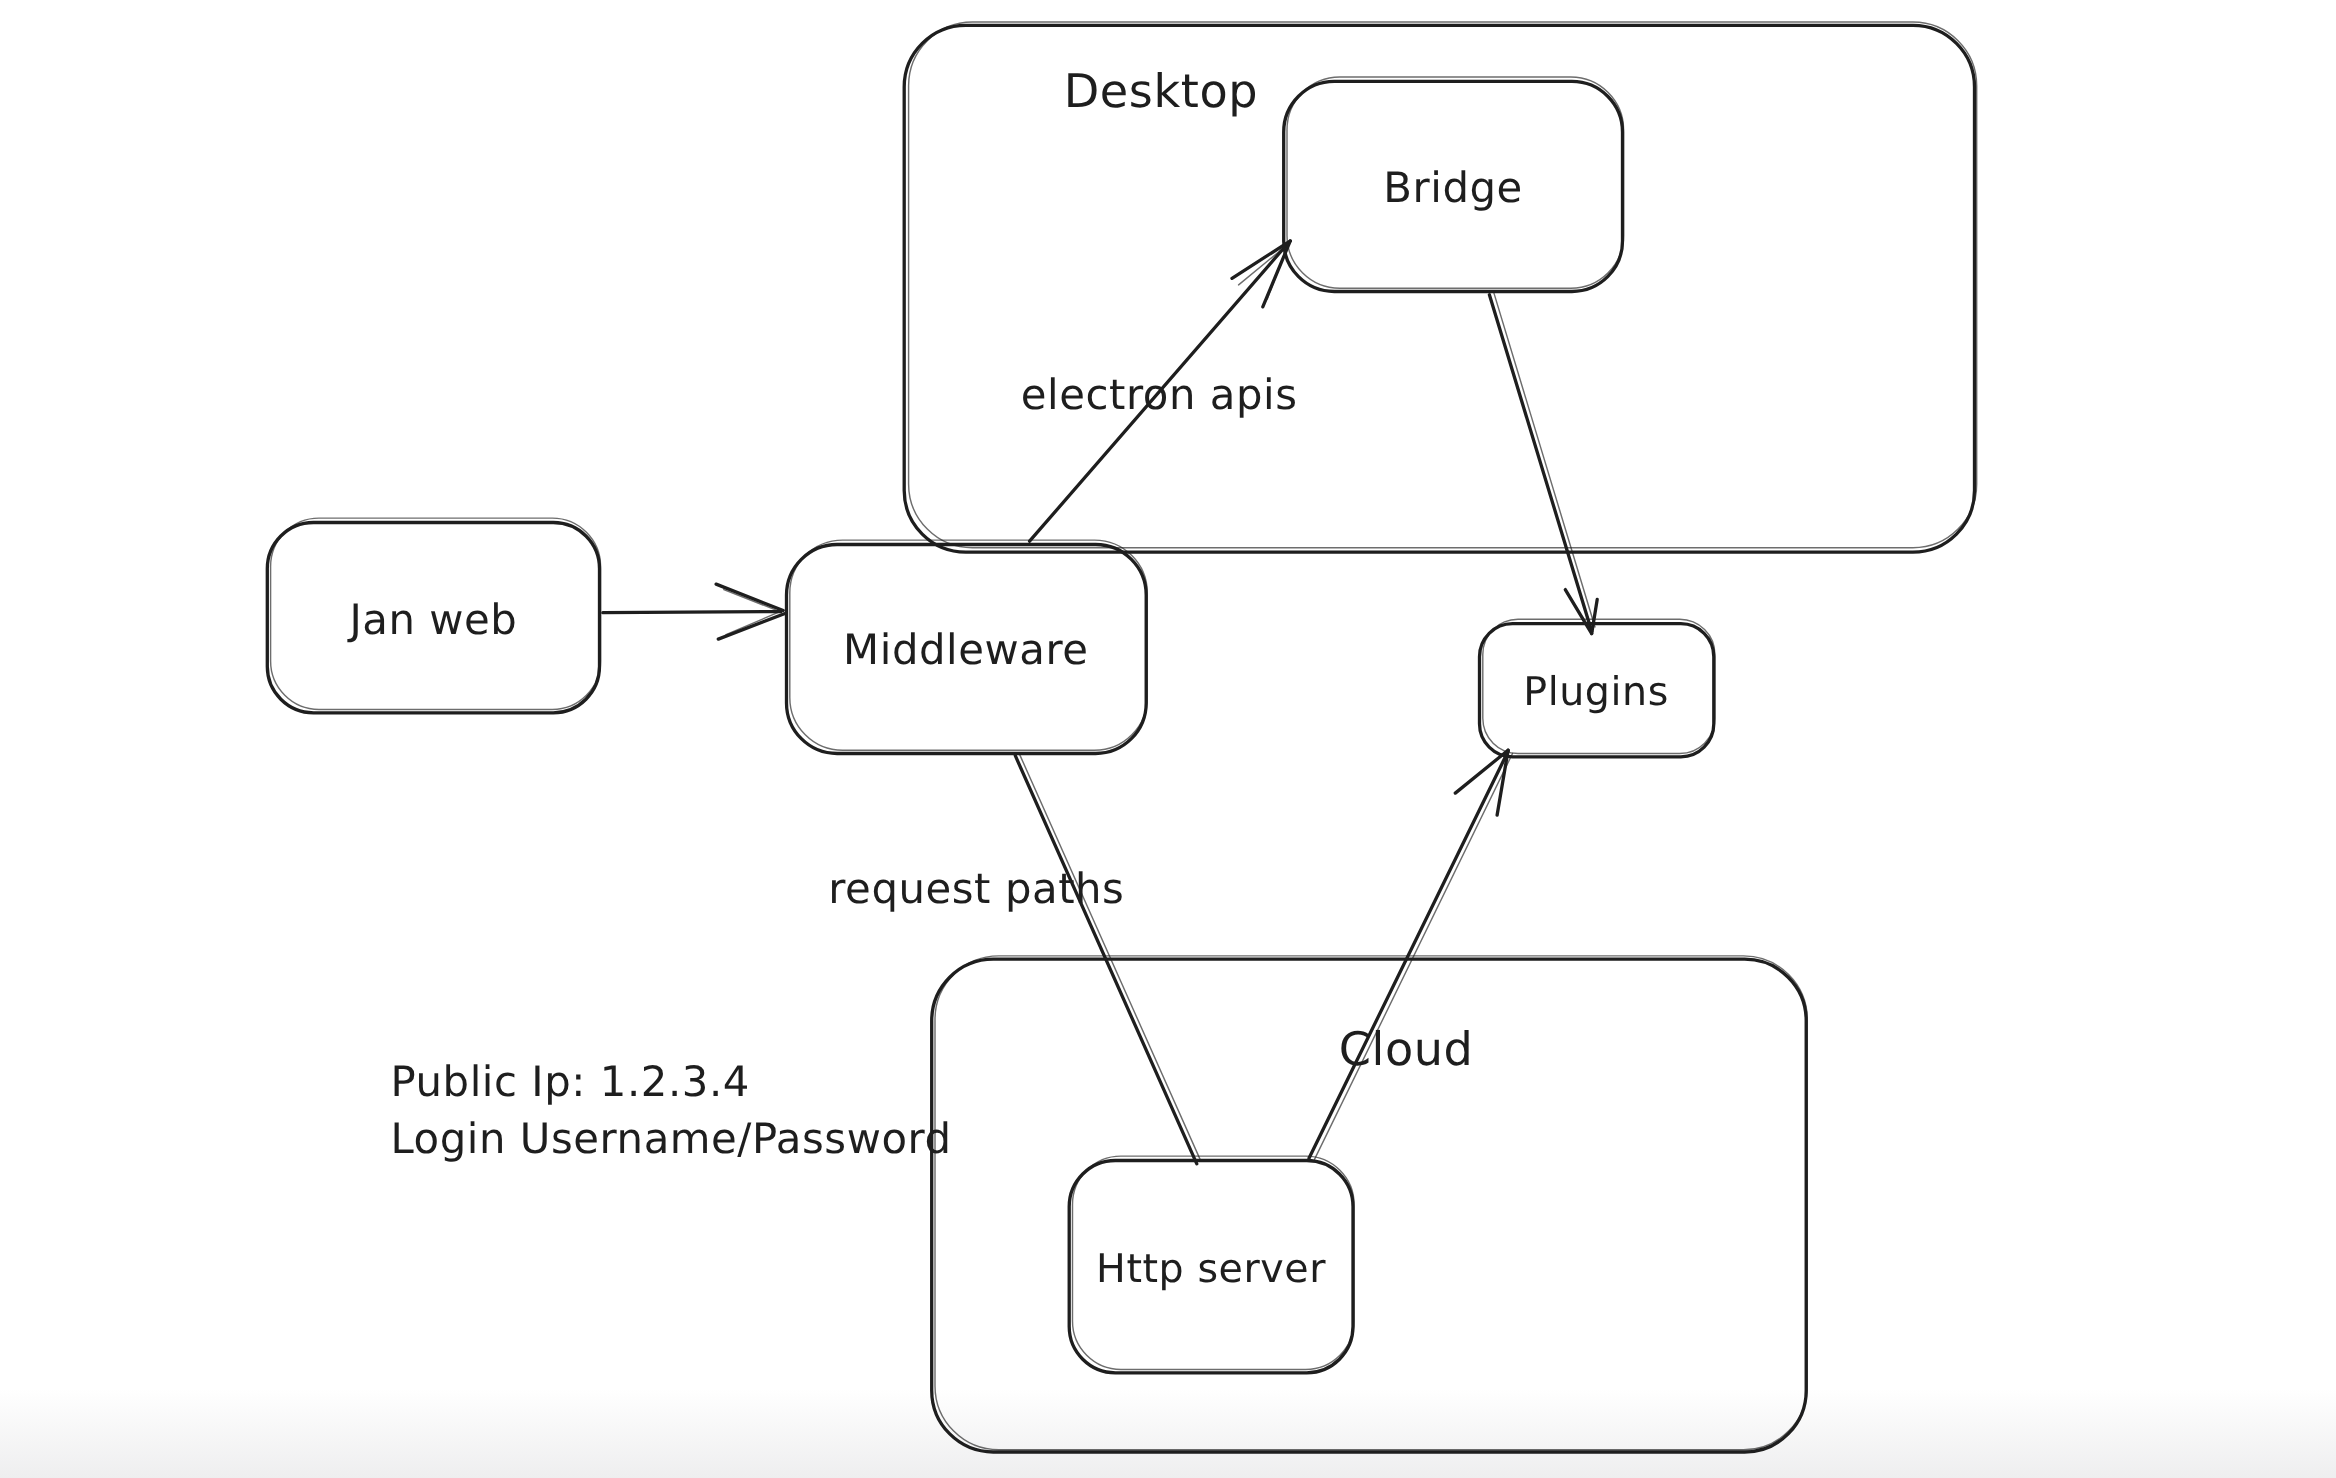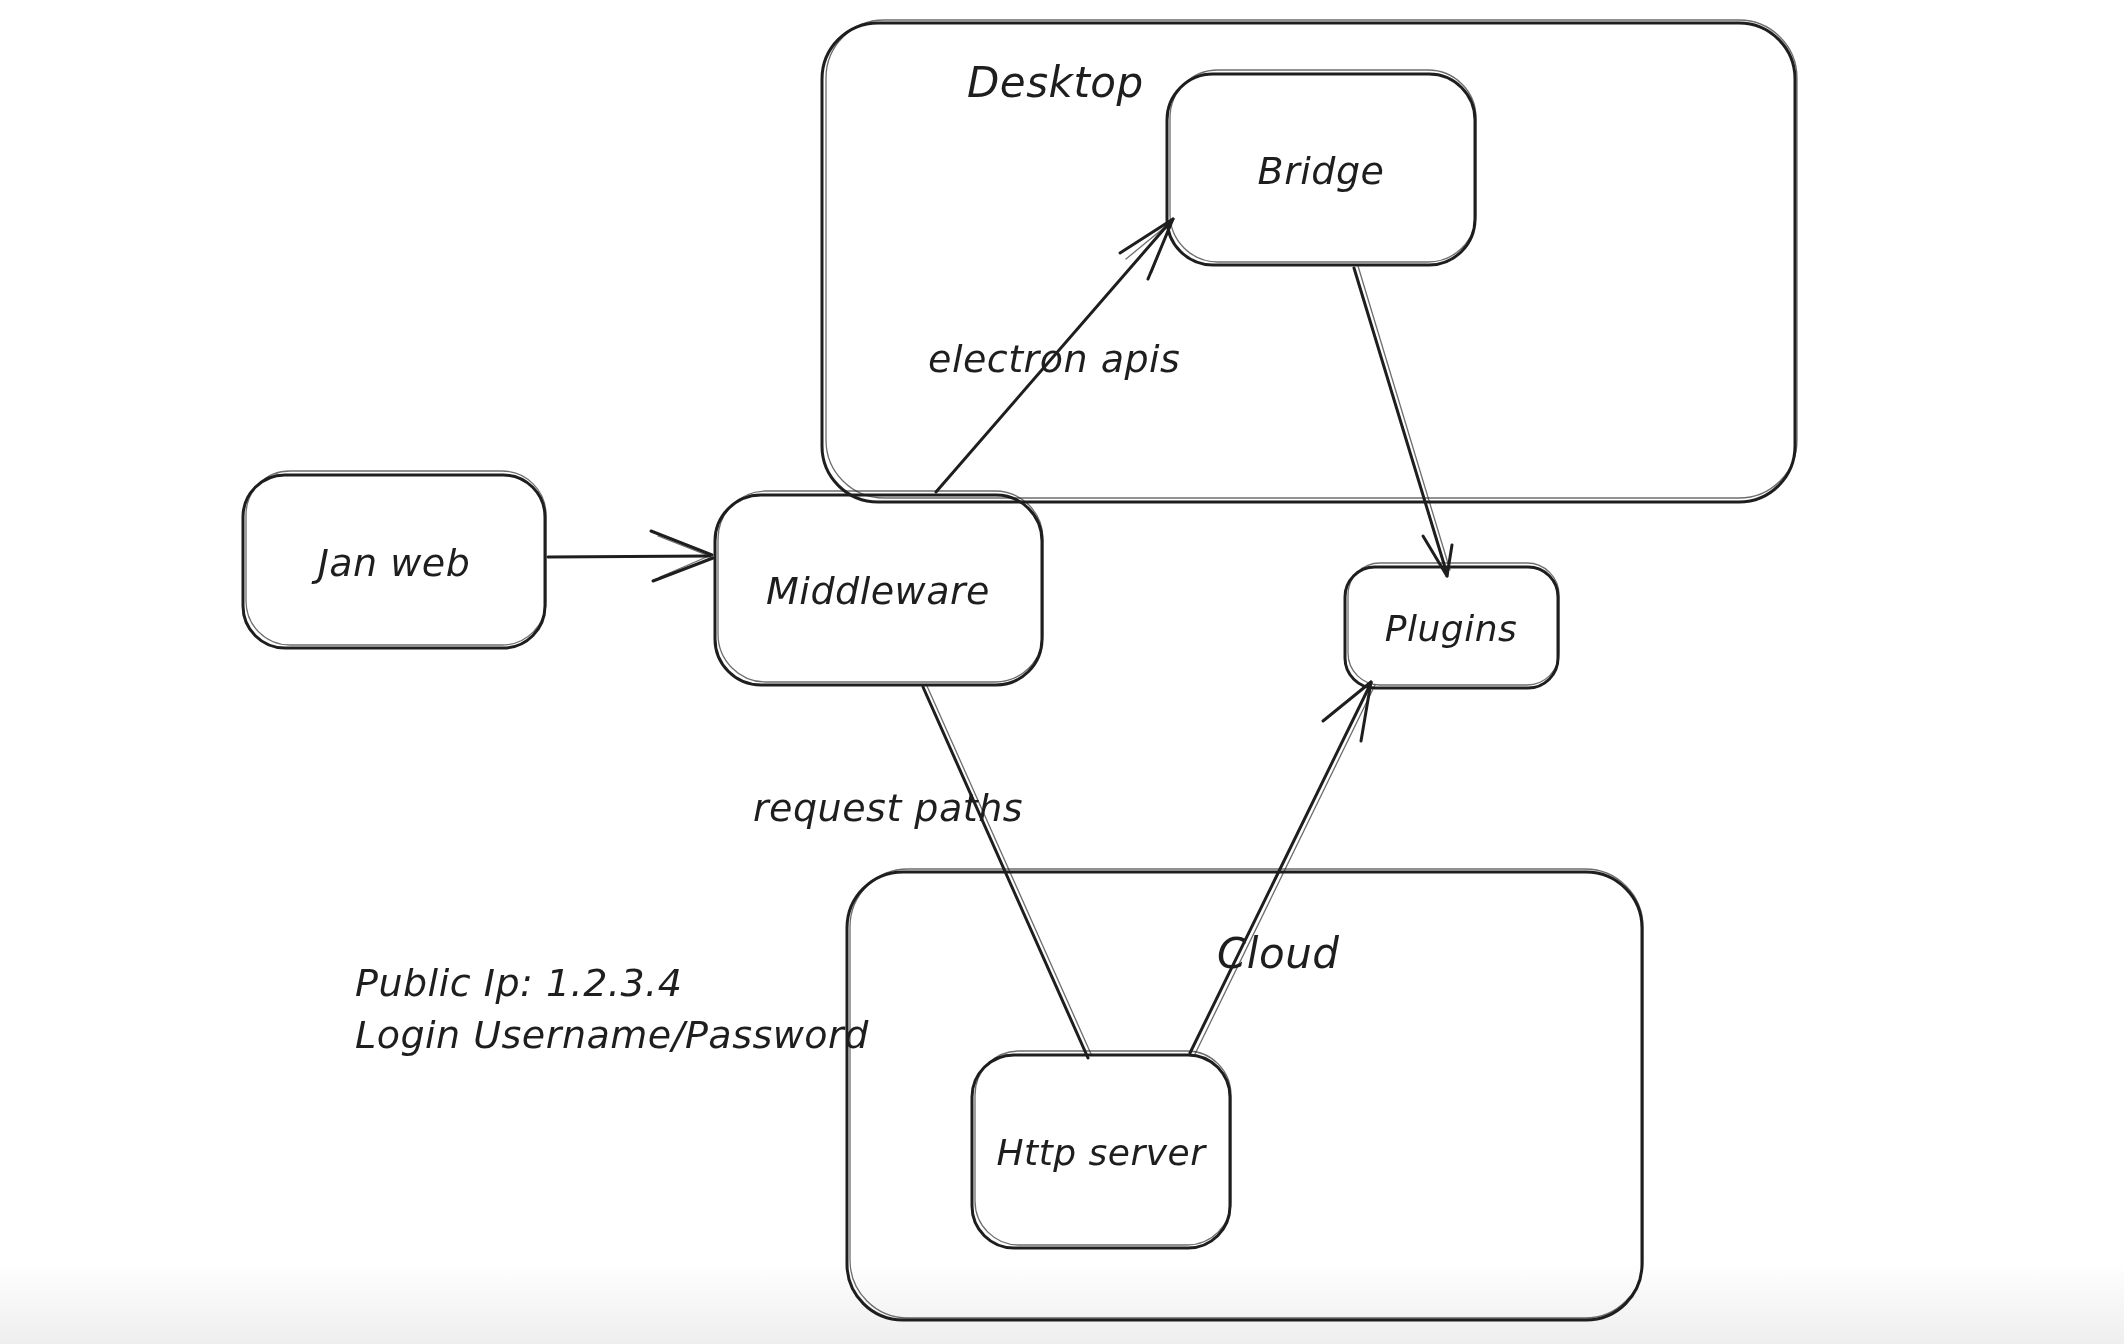--- a/index.html
+++ b/index.html
@@ -7,21 +7,20 @@
     padding: 0;
     background: #ffffff;
     width: 2124px;
     height: 1344px;
     overflow: hidden;
   }
   #stage {
     position: relative;
     width: 2124px;
     height: 1344px;
-    font-style: italic;
   }
   svg {
     display: block;
     font-family: "DejaVu Sans", "Liberation Sans", sans-serif;
   }
   .sketch {
     stroke: #1e1e1e;
     fill: none;
     stroke-width: 3;
     stroke-linecap: round;

